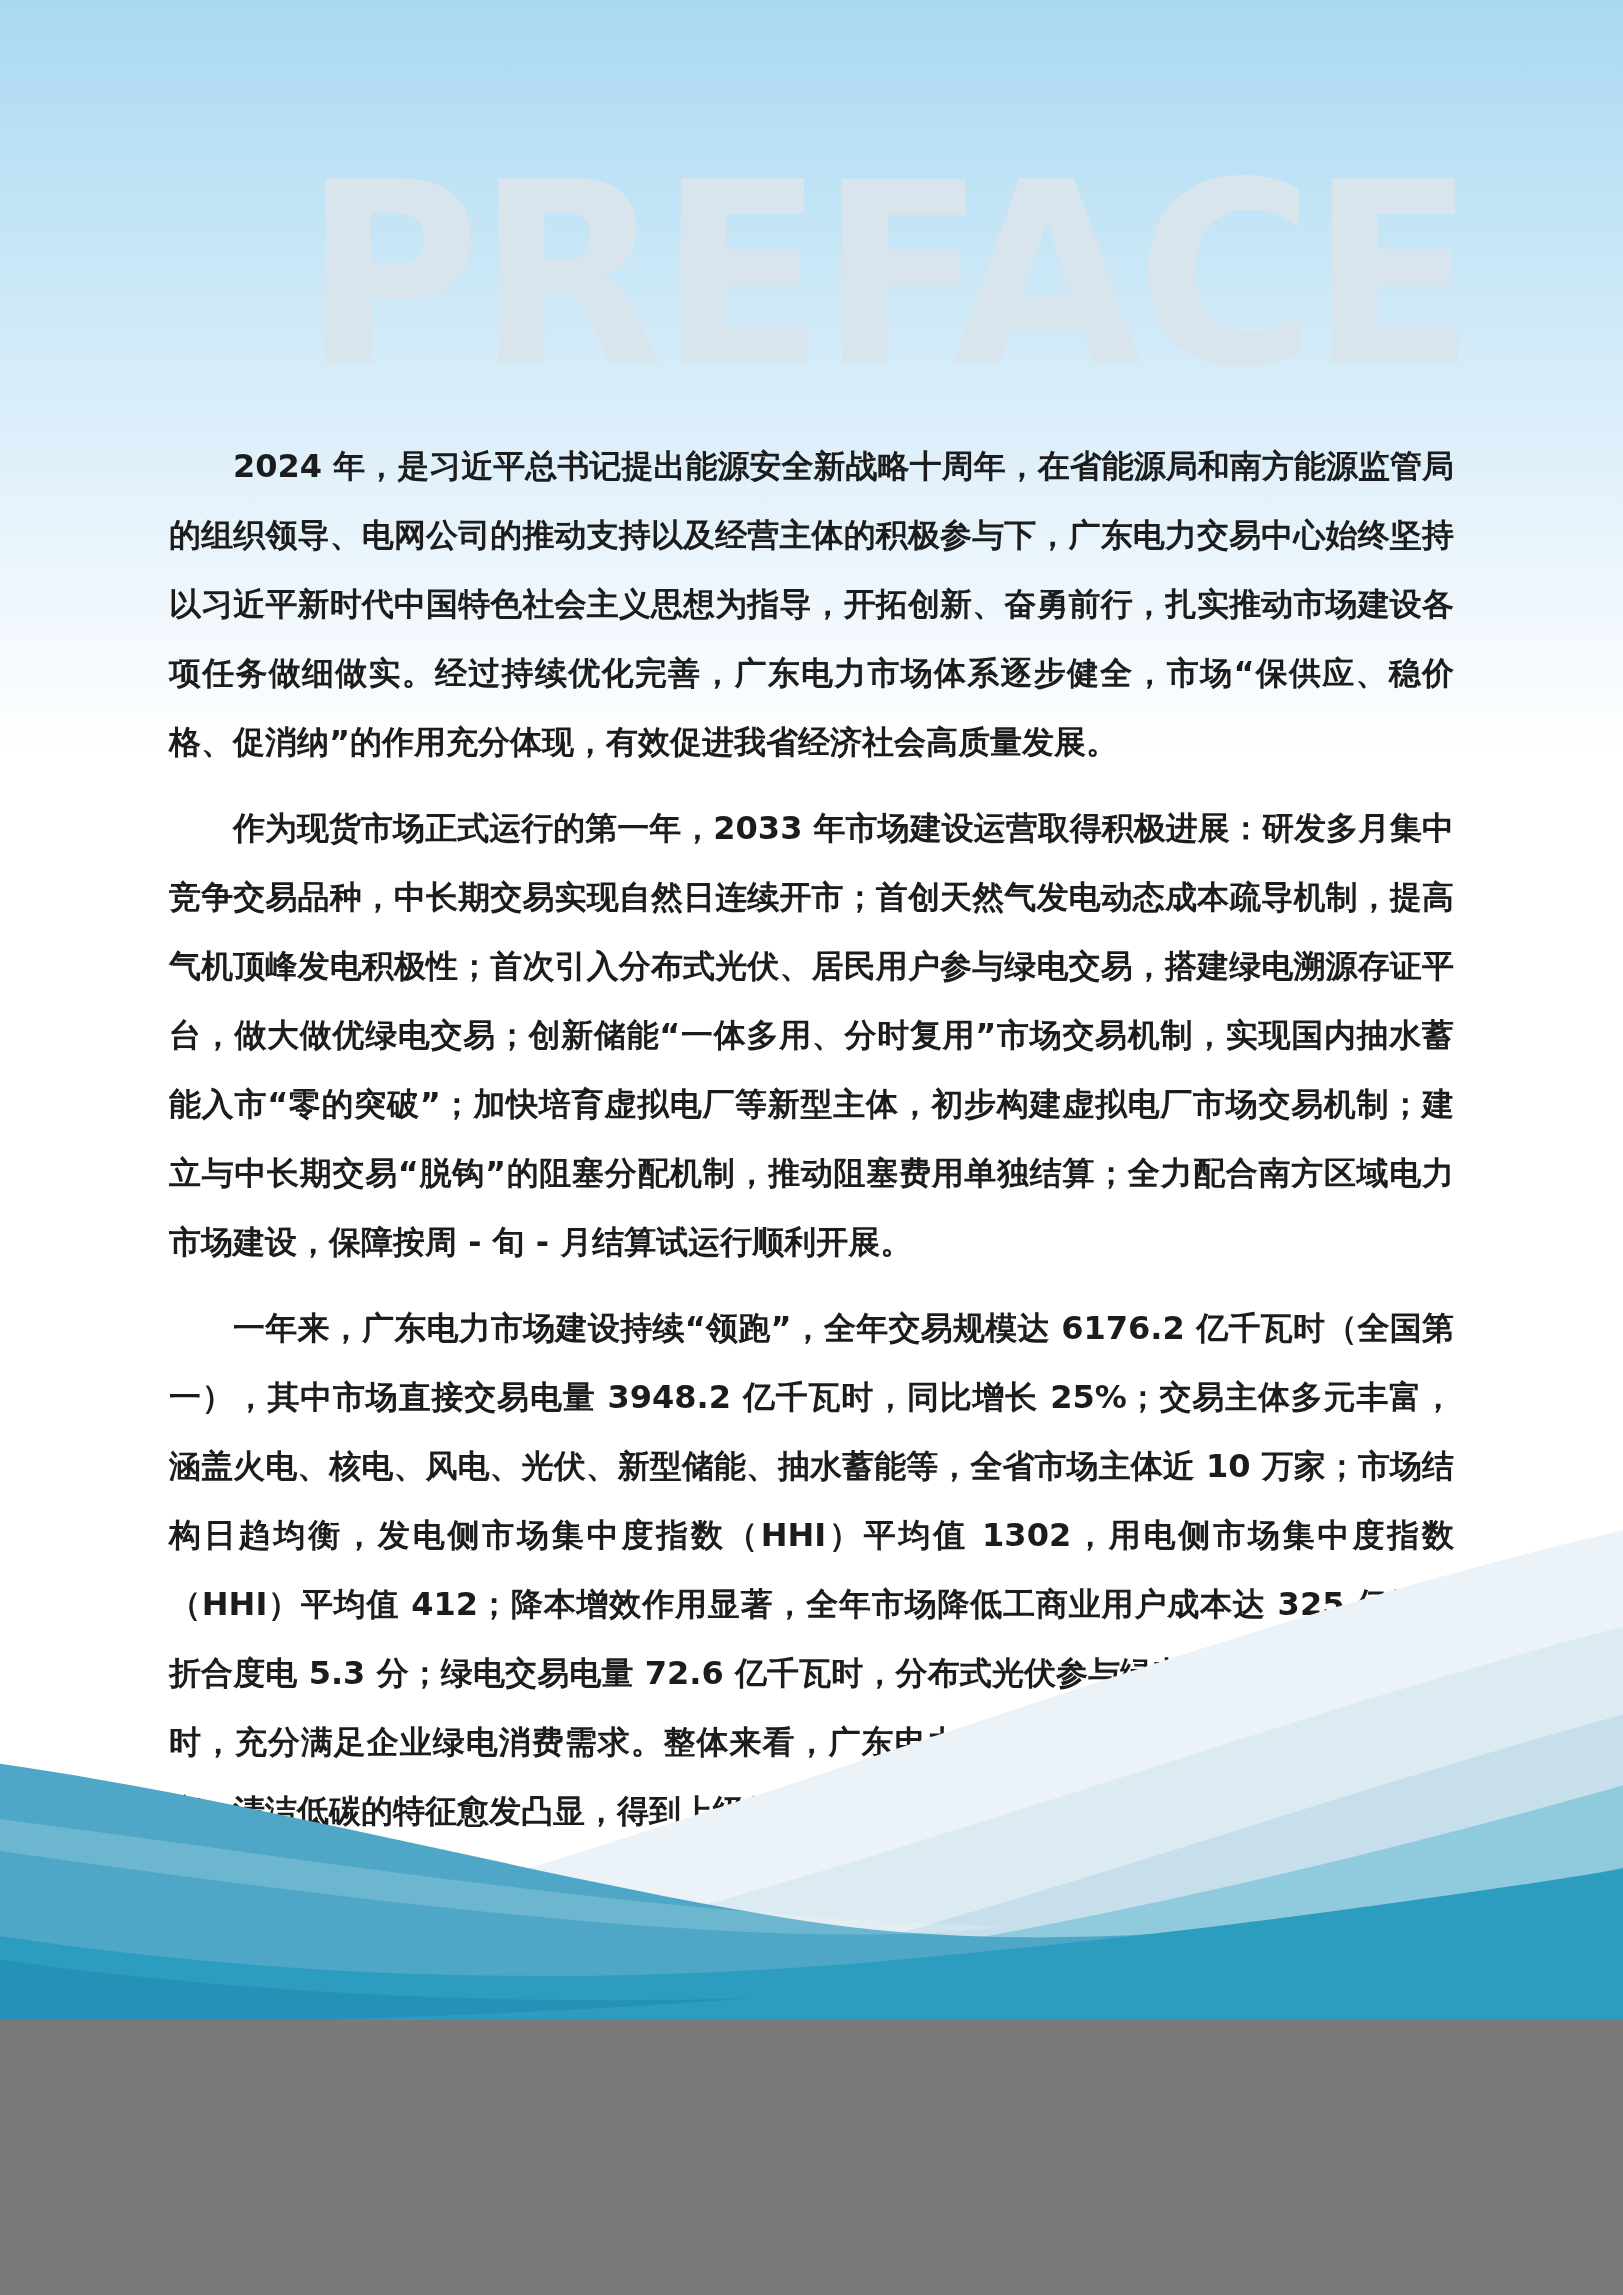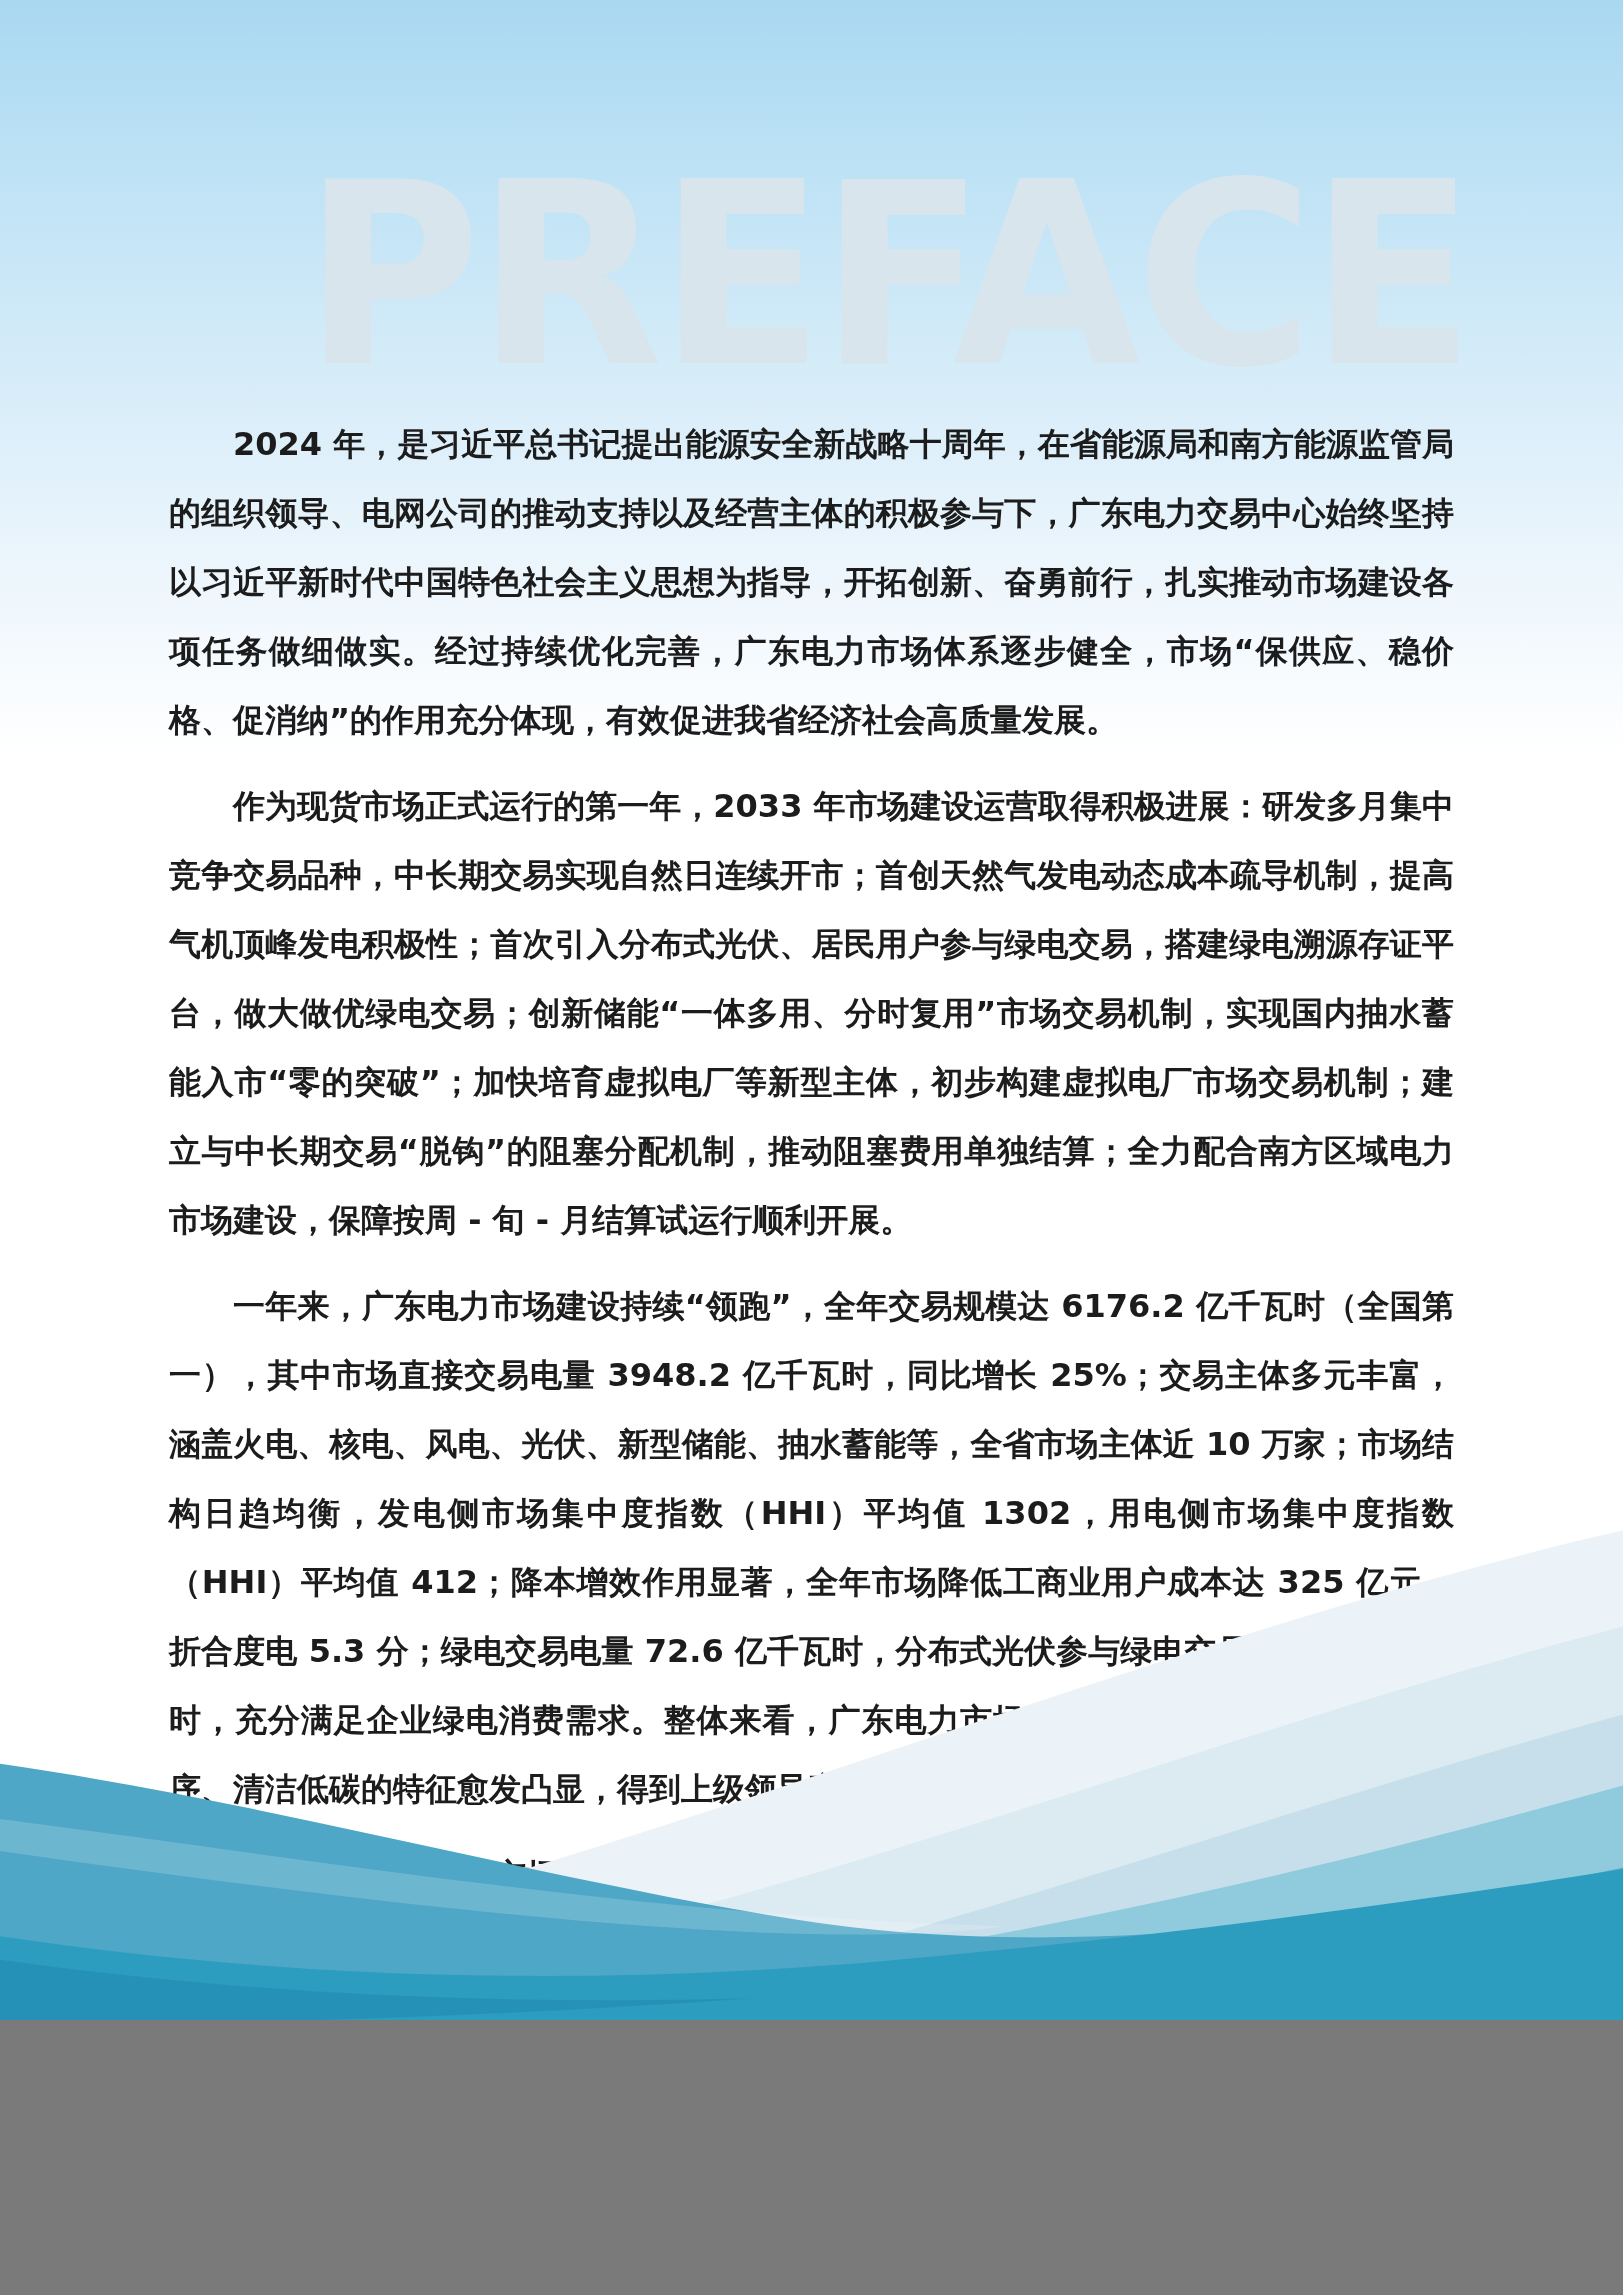--- a/index.html
+++ b/index.html
@@ -56,21 +56,21 @@
     left:167px;
     font-size:90px;
     font-weight:800;
     line-height:1.05;
     letter-spacing:22px;
     color:var(--accent-teal);
     white-space:nowrap;
   }
   .content{
     position:absolute;
-    top:410px;
+    top:432px;
     left:169px;
     width:1285px;
     color:var(--body-text);
     font-size:32px;
     line-height:69px;
     font-weight:600;
     text-align:justify;
     text-justify:inter-ideograph;
   }
   .content p{

